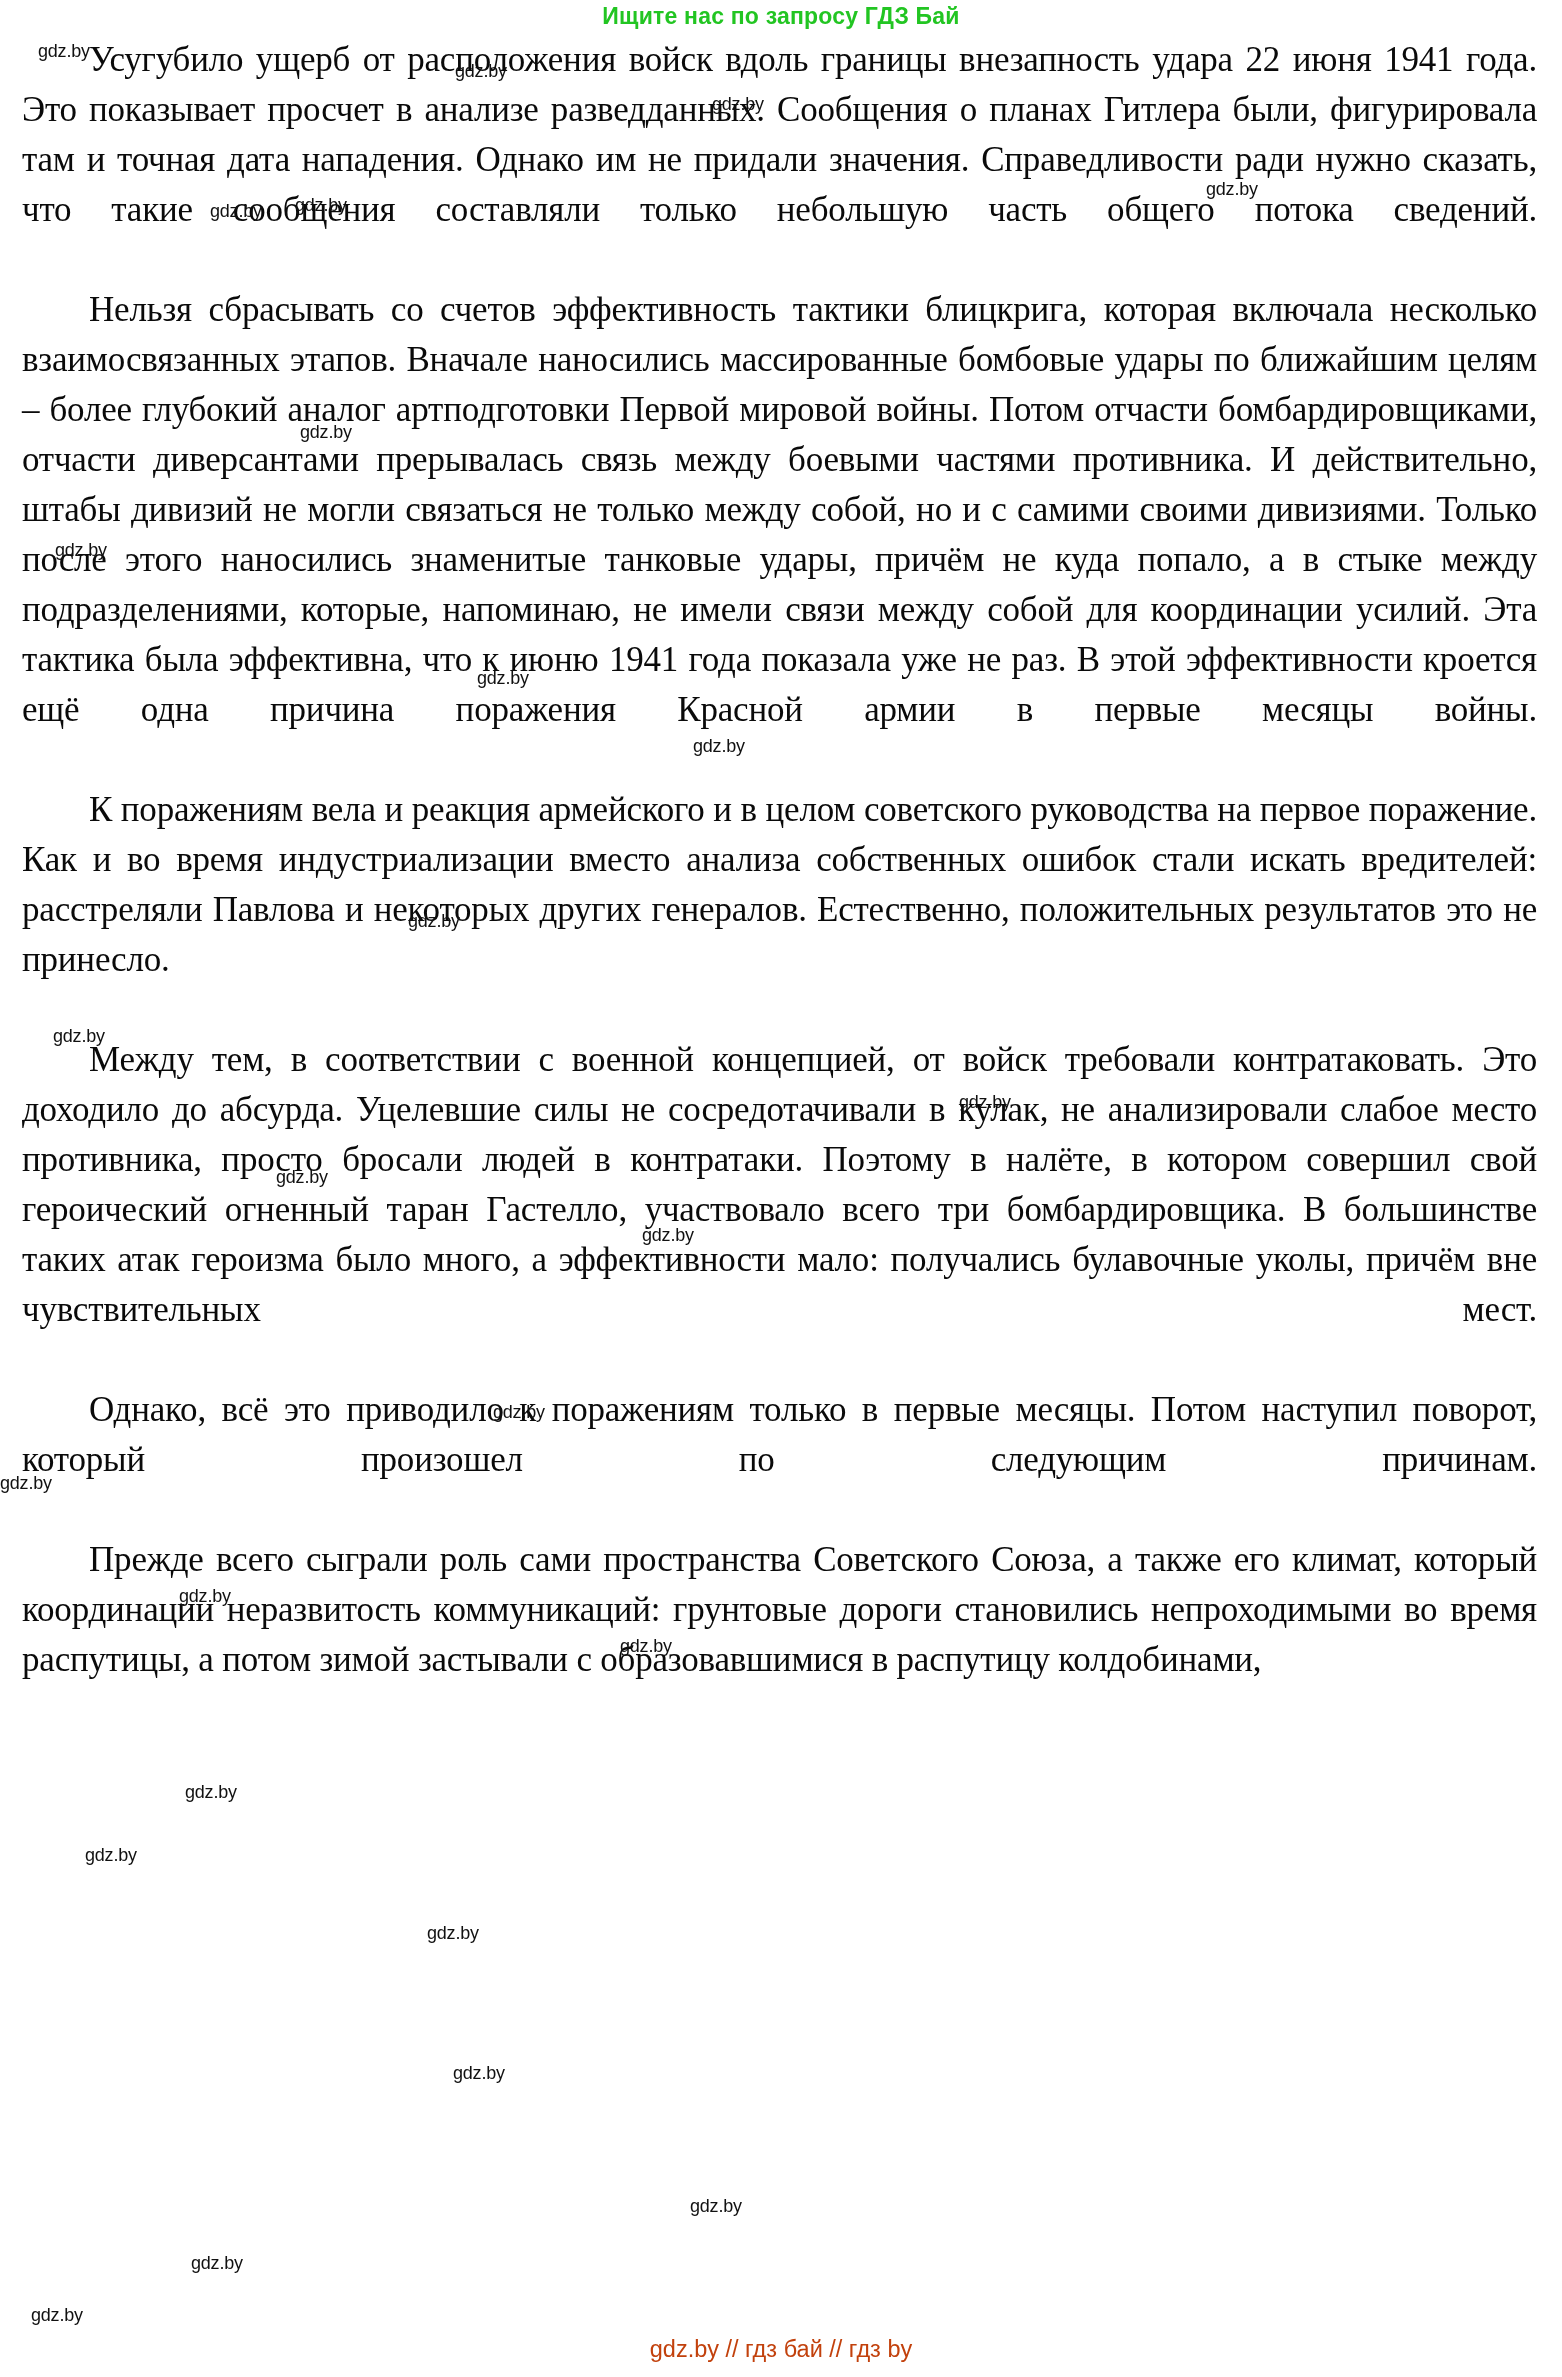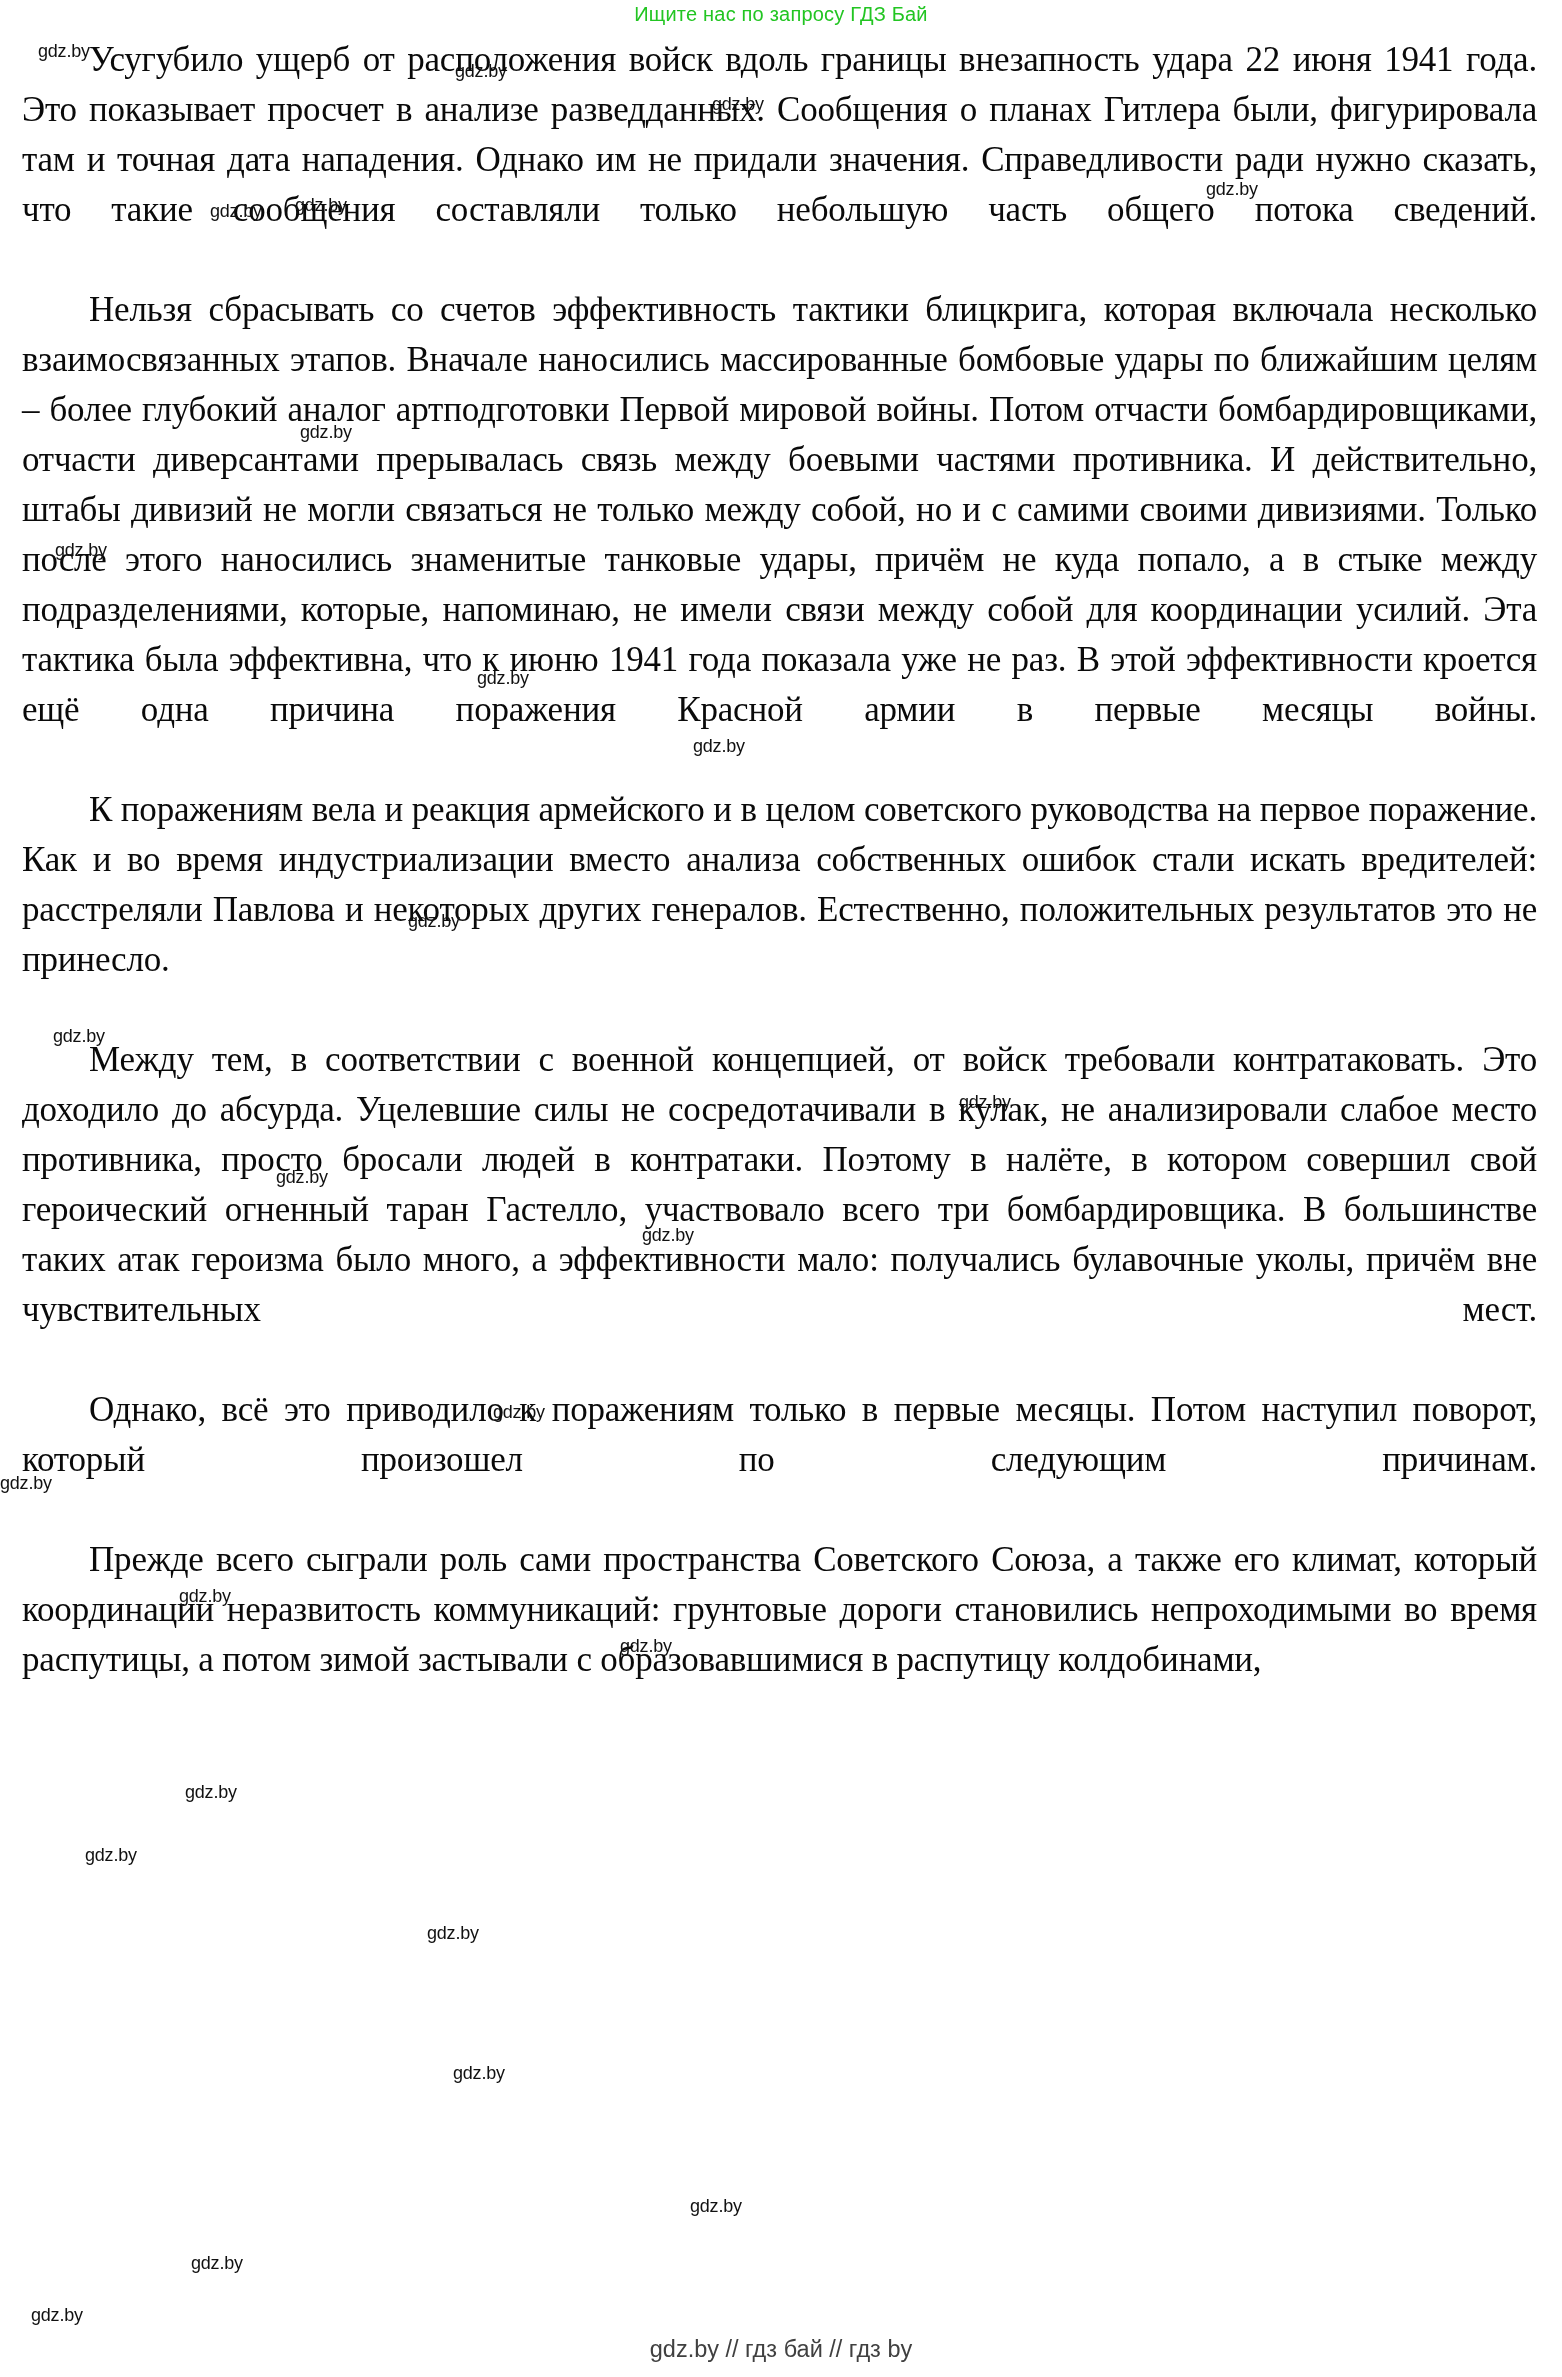--- a/index.html
+++ b/index.html
@@ -16,22 +16,22 @@
   }
 
   
   .header-banner {
     position: absolute;
     top: 3.1px;
     left: 0;
     width: 1562px;
     text-align: center;
     font-family: "Liberation Sans", "DejaVu Sans", sans-serif;
-    font-size: 20px;
-    font-weight: 400;
+    font-size: 23px;
+    font-weight: 700;
     color: #22c522;
     letter-spacing: 0.2px;
     white-space: nowrap;
   }
 
   
   .page-body {
     position: absolute;
     top: 35px;
     left: 22px;
@@ -76,21 +76,21 @@
 
   
   .footer-line {
     position: absolute;
     bottom: 14px;
     left: 0;
     width: 1562px;
     text-align: center;
     font-family: "Liberation Sans", "DejaVu Sans", sans-serif;
     font-size: 23.5px;
-    color: #404040;
+    color: #c2410c;
     white-space: nowrap;
   }
 </style>
 </head>
 <body>
 
 <div class="header-banner">Ищите нас по запросу ГДЗ Бай</div>
 
 <div class="page-body">
   <p class="para">Усугубило ущерб от расположения войск вдоль границы внезапность удара 22 июня 1941 года. Это показывает просчет в анализе разведданных. Сообщения о планах Гитлера были, фигурировала там и точная дата нападения. Однако им не придали значения. Справедливости ради нужно сказать, что такие сообщения составляли только небольшую часть общего потока сведений.</p>

